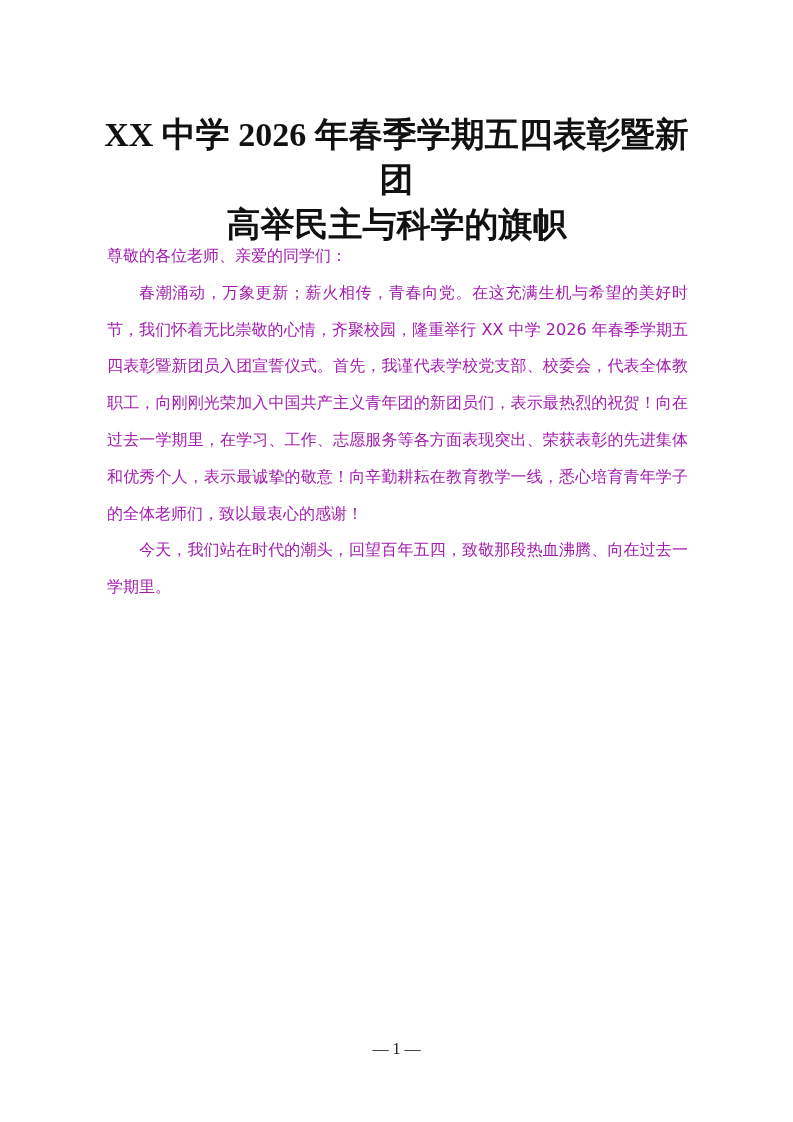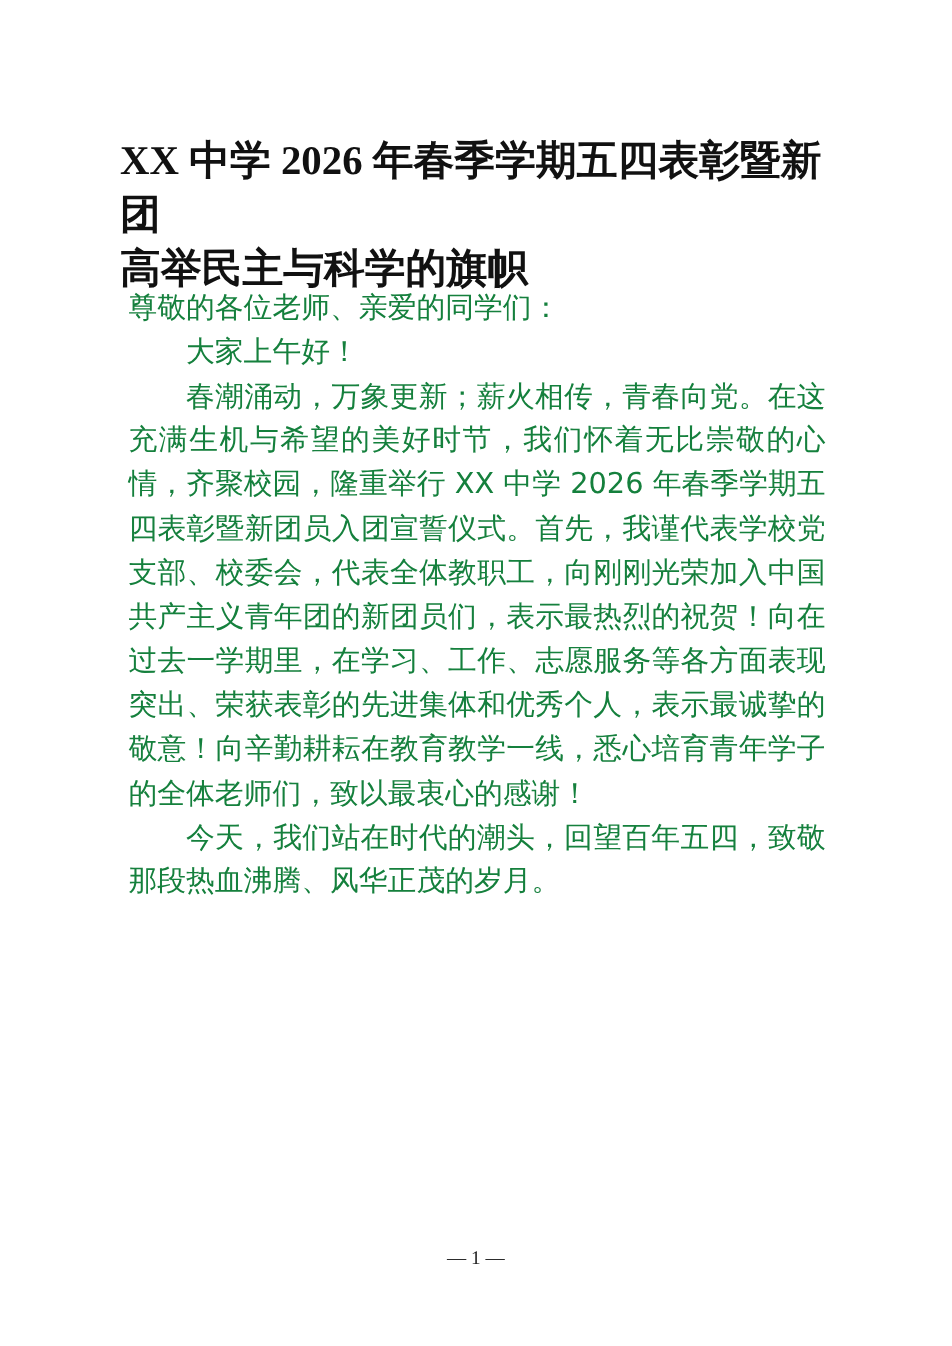--- a/index.html
+++ b/index.html
@@ -1,46 +1,46 @@
 <!DOCTYPE html>
 <html><head>
 <meta charset="utf-8">
 <style>
   html, body { margin: 0; padding: 0; background: #ffffff; }
   body { width: 793px; height: 1122px; position: relative; overflow: hidden; }
   .page { position: absolute; left: 0; top: 0; width: 793px; height: 1122px; background: #fff; }
   .title {
     position: absolute; left: 100px; top: 112px; width: 593px;
+    text-align: center;
     font-family: "Liberation Serif", "DejaVu Serif", serif;
     font-weight: bold; font-size: 34px; line-height: 45px; color: #111;
     letter-spacing: 0px;
   }
   .body {
     position: absolute; left: 107px; top: 238px; width: 581px;
     font-family: "DejaVu Sans", "Liberation Sans", sans-serif;
-    font-size: 24px; line-height: 36.8px; color: #15803d;
+    font-size: 16px; line-height: 36.8px; color: #a21caf;
     text-align: justify; text-justify: inter-character;
   }
   .body p { margin: 0; }
   .body p.indent { text-indent: 2em; }
   .footer {
     position: absolute; left: 0; width: 793px; top: 1040px;
     text-align: center; font-family: "Liberation Serif", serif; font-size: 16px; color: #222;
   }
 </style>
 </head>
 <body>
 
 <div class="page">
   <div class="title">
     <div>XX 中学 2026 年春季学期五四表彰暨新团</div>
     <div>高举民主与科学的旗帜</div>
   </div>
 
   <div class="body">
     <p>尊敬的各位老师、亲爱的同学们：</p>
-    <p class="indent">大家上午好！</p>
     <p class="indent">春潮涌动，万象更新；薪火相传，青春向党。在这充满生机与希望的美好时节，我们怀着无比崇敬的心情，齐聚校园，隆重举行 XX 中学 2026 年春季学期五四表彰暨新团员入团宣誓仪式。首先，我谨代表学校党支部、校委会，代表全体教职工，向刚刚光荣加入中国共产主义青年团的新团员们，表示最热烈的祝贺！向在过去一学期里，在学习、工作、志愿服务等各方面表现突出、荣获表彰的先进集体和优秀个人，表示最诚挚的敬意！向辛勤耕耘在教育教学一线，悉心培育青年学子的全体老师们，致以最衷心的感谢！</p>
-    <p class="indent">今天，我们站在时代的潮头，回望百年五四，致敬那段热血沸腾、风华正茂的岁月。</p>
+    <p class="indent">今天，我们站在时代的潮头，回望百年五四，致敬那段热血沸腾、向在过去一学期里。</p>
   </div>
 
   <div class="footer">— 1 —</div>
 </div>
 
 </body></html>

